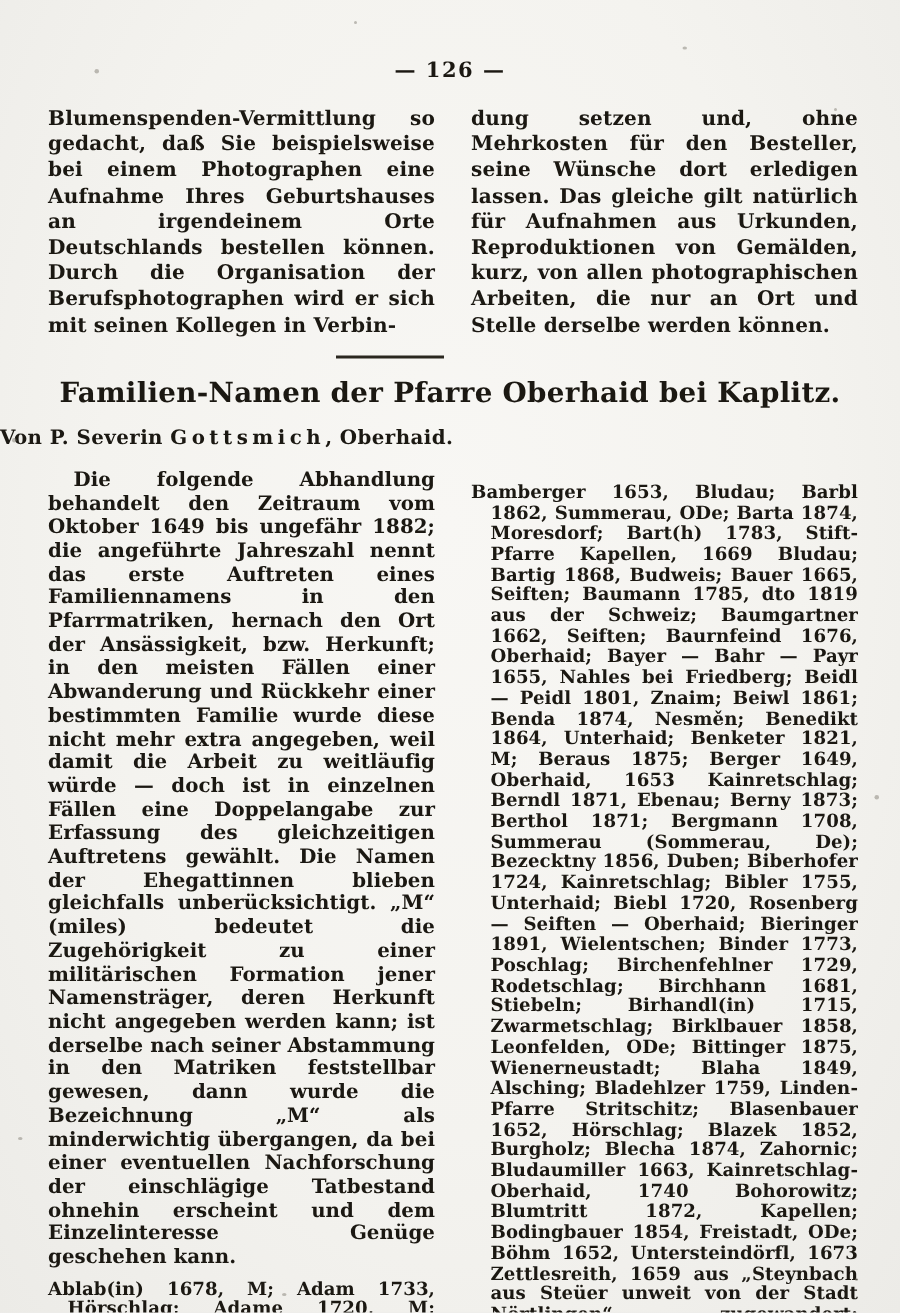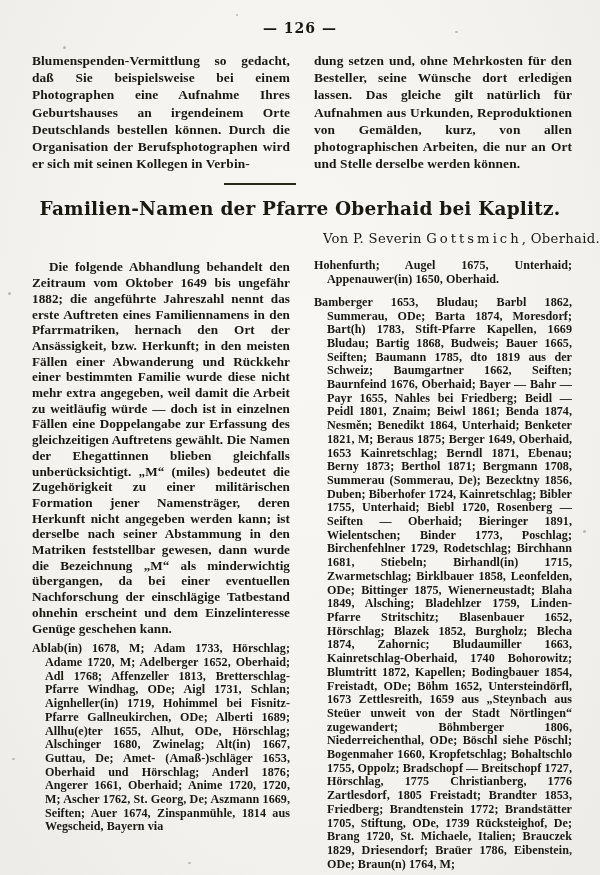--- a/index.html
+++ b/index.html
@@ -10,40 +10,40 @@
     color:#1b1812;
     -webkit-font-smoothing:antialiased;
   }
   .page{
     position:relative;width:600px;height:875px;overflow:hidden;
     background:
       radial-gradient(ellipse at 50% 40%, #f8f7f4 0%, #f4f3ef 55%, #ecebe7 100%);
   }
   .pageno{
     padding-top:20px;text-align:center;
-    font-size:14px;font-weight:bold;letter-spacing:1px;
+    font-size:14px;font-weight:bold;letter-spacing:1px;margin-top:19px;
   }
-  .two-col{display:flex;gap:24px;margin:0 28px 0 32px;font-family:Liberation Serif, serif;}
+  .two-col{display:flex;gap:24px;margin:0 28px 0 32px;}
   .col{flex:1;min-width:0;}
   .intro{margin-top:16px;}
   .intro .col{
     font-size:13.4px;line-height:17.2px;font-weight:bold;
     text-align:justify;letter-spacing:.1px;
   }
   .divider{
     width:72px;height:0;border-top:2px solid #2a271f;
     margin:11px 0 0 224px;
   }
   .title{
     margin:13px 10px 12px;text-align:center;
     font-size:18.5px;font-weight:bold;letter-spacing:.2px;
   }
   .byline{
-    margin-top:11px;text-align:right;
-    font-size:13.2px;font-weight:normal;letter-spacing:.3px;
+    margin-top:11px;text-align:left;
+    font-size:13.2px;font-weight:bold;letter-spacing:.3px;
   }
   .byline .spaced{letter-spacing:3px;}
   .main{margin-top:13px;}
   .para-lead{
     margin:0;font-size:13.2px;line-height:15.7px;font-weight:bold;
     text-align:justify;text-indent:17px;letter-spacing:.05px;
   }
   .name-list{
     margin:6px 0 0;font-size:12.1px;line-height:13.7px;font-weight:bold;
     text-align:justify;padding-left:13px;text-indent:-13px;
@@ -70,21 +70,20 @@
   <h1 class="title">Familien-Namen der Pfarre Oberhaid bei Kaplitz.</h1>
 
   <div class="byline"><span>Von P. Severin </span><span class="spaced">Gottsmich</span><span>, Oberhaid.</span></div>
 
   <div class="two-col main">
     <div class="col">
       <p class="para-lead">Die folgende Abhandlung behandelt den Zeitraum vom Oktober 1649 bis ungefähr 1882; die angeführte Jahreszahl nennt das erste Auftreten eines Familiennamens in den Pfarrmatriken, hernach den Ort der Ansässigkeit, bzw. Herkunft; in den meisten Fällen einer Abwanderung und Rückkehr einer bestimmten Familie wurde diese nicht mehr extra angegeben, weil damit die Arbeit zu weitläufig würde — doch ist in einzelnen Fällen eine Doppelangabe zur Erfassung des gleichzeitigen Auftretens gewählt. Die Namen der Ehegattinnen blieben gleichfalls unberücksichtigt. „M“ (miles) bedeutet die Zugehörigkeit zu einer militärischen Formation jener Namensträger, deren Herkunft nicht angegeben werden kann; ist derselbe nach seiner Abstammung in den Matriken feststellbar gewesen, dann wurde die Bezeichnung „M“ als minderwichtig übergangen, da bei einer eventuellen Nachforschung der einschlägige Tatbestand ohnehin erscheint und dem Einzelinteresse Genüge geschehen kann.</p>
       <p class="name-list">Ablab(in) 1678, M; Adam 1733, Hörschlag; Adame 1720, M; Adelberger 1652, Oberhaid; Adl 1768; Affenzeller 1813, Bretterschlag-Pfarre Windhag, ODe; Aigl 1731, Schlan; Aignheller(in) 1719, Hohimmel bei Fisnitz-Pfarre Gallneukirchen, ODe; Alberti 1689; Allhu(e)ter 1655, Alhut, ODe, Hörschlag; Alschinger 1680, Zwinelag; Alt(in) 1667, Guttau, De; Amet- (Amaß-)schläger 1653, Oberhaid und Hörschlag; Anderl 1876; Angerer 1661, Oberhaid; Anime 1720, 1720, M; Ascher 1762, St. Georg, De; Aszmann 1669, Seiften; Auer 1674, Zinspanmühle, 1814 aus Wegscheid, Bayern via</p>
     </div>
     <div class="col">
-      <p class="name-list cont-first">Hohenfurth; Augel 1675, Unterhaid; Appenauwer(in) 1650, Oberhaid.</p>
       <p class="name-list gap">Bamberger 1653, Bludau; Barbl 1862, Summerau, ODe; Barta 1874, Moresdorf; Bart(h) 1783, Stift-Pfarre Kapellen, 1669 Bludau; Bartig 1868, Budweis; Bauer 1665, Seiften; Baumann 1785, dto 1819 aus der Schweiz; Baumgartner 1662, Seiften; Baurnfeind 1676, Oberhaid; Bayer — Bahr — Payr 1655, Nahles bei Friedberg; Beidl — Peidl 1801, Znaim; Beiwl 1861; Benda 1874, Nesměn; Benedikt 1864, Unterhaid; Benketer 1821, M; Beraus 1875; Berger 1649, Oberhaid, 1653 Kainretschlag; Berndl 1871, Ebenau; Berny 1873; Berthol 1871; Bergmann 1708, Summerau (Sommerau, De); Bezecktny 1856, Duben; Biberhofer 1724, Kainretschlag; Bibler 1755, Unterhaid; Biebl 1720, Rosenberg — Seiften — Oberhaid; Bieringer 1891, Wielentschen; Binder 1773, Poschlag; Birchenfehlner 1729, Rodetschlag; Birchhann 1681, Stiebeln; Birhandl(in) 1715, Zwarmetschlag; Birklbauer 1858, Leonfelden, ODe; Bittinger 1875, Wienerneustadt; Blaha 1849, Alsching; Bladehlzer 1759, Linden-Pfarre Stritschitz; Blasenbauer 1652, Hörschlag; Blazek 1852, Burgholz; Blecha 1874, Zahornic; Bludaumiller 1663, Kainretschlag-Oberhaid, 1740 Bohorowitz; Blumtritt 1872, Kapellen; Bodingbauer 1854, Freistadt, ODe; Böhm 1652, Untersteindörfl, 1673 Zettlesreith, 1659 aus „Steynbach aus Steüer unweit von der Stadt Nörtlingen“ zugewandert; Böhmberger 1806, Niederreichenthal, ODe; Böschl siehe Pöschl; Bogenmaher 1660, Kropfetschlag; Bohaltschlo 1755, Oppolz; Bradschopf — Breitschopf 1727, Hörschlag, 1775 Christianberg, 1776 Zartlesdorf, 1805 Freistadt; Brandter 1853, Friedberg; Brandtenstein 1772; Brandstätter 1705, Stiftung, ODe, 1739 Rücksteighof, De; Brang 1720, St. Michaele, Italien; Brauczek 1829, Driesendorf; Braüer 1786, Eibenstein, ODe; Braun(n) 1764, M;</p>
     </div>
   </div>
 
   <div class="speckle" style="left:63px;top:46px;width:3px;height:3px;"></div>
   <div class="speckle" style="left:236px;top:14px;width:2px;height:2px;"></div>
   <div class="speckle" style="left:455px;top:31px;width:3px;height:2px;"></div>
   <div class="speckle" style="left:556px;top:72px;width:2px;height:2px;"></div>
   <div class="speckle" style="left:8px;top:292px;width:3px;height:3px;"></div>
   <div class="speckle" style="left:12px;top:758px;width:3px;height:2px;"></div>

